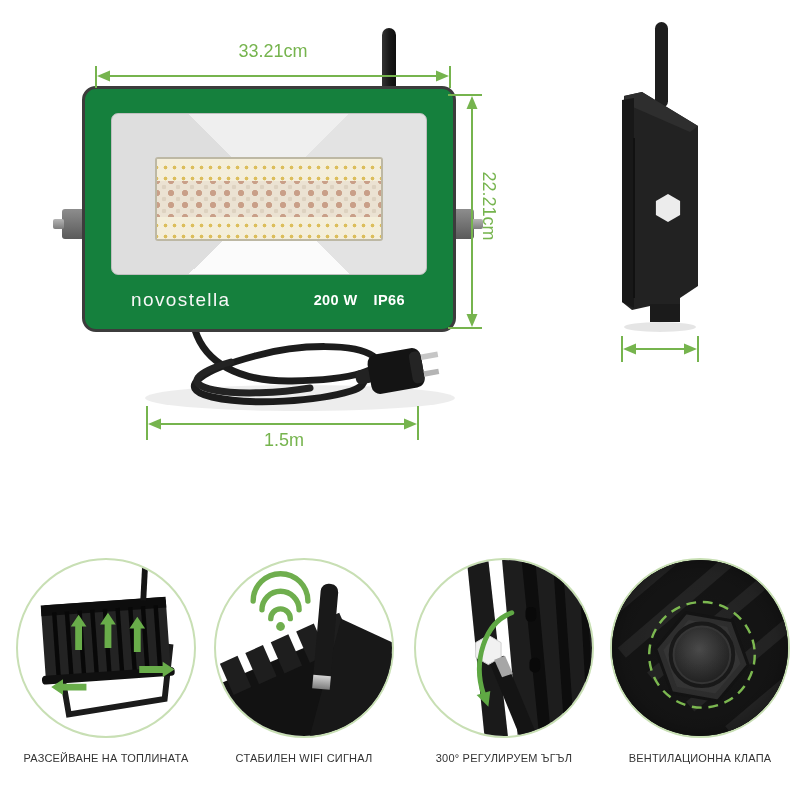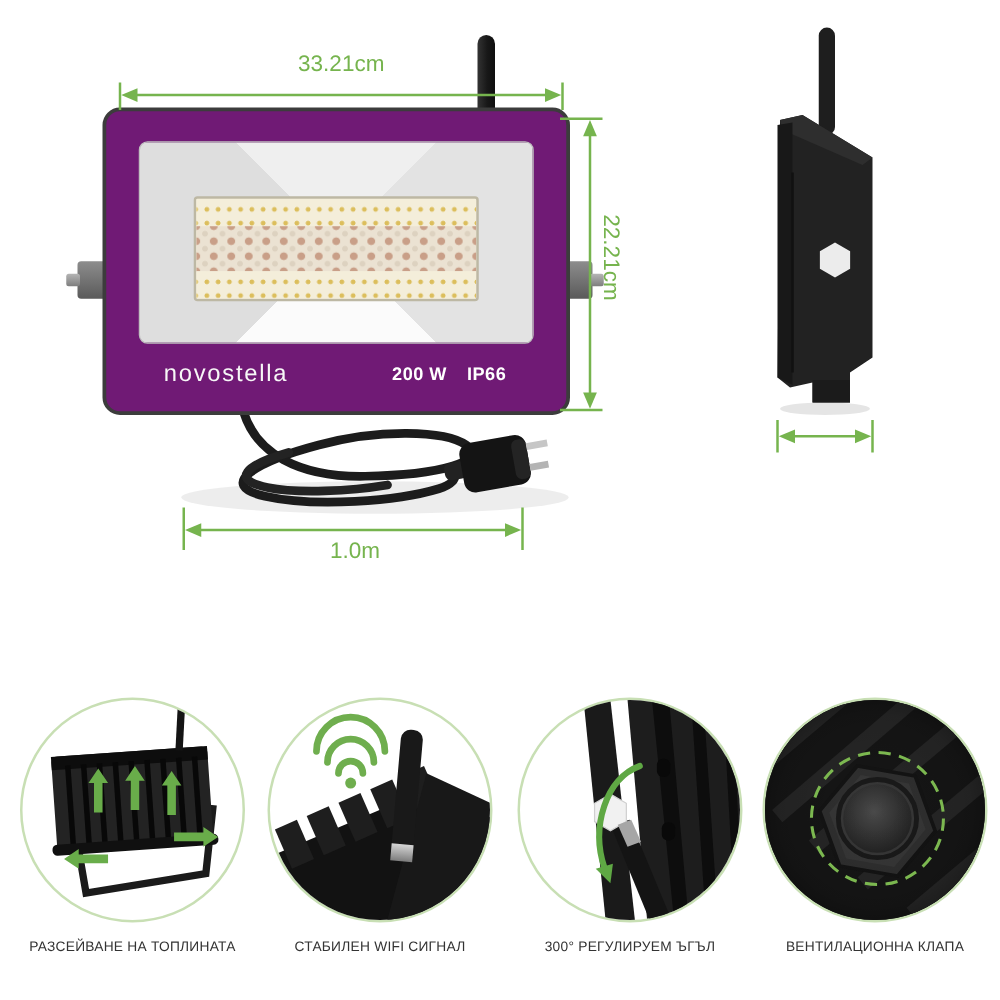--- a/index.html
+++ b/index.html
@@ -20,21 +20,21 @@
     position:absolute;left:382px;top:28px;width:14px;height:66px;
     background:linear-gradient(90deg,#333 0%,#181818 55%,#0e0e0e 100%);
     border-radius:7px 7px 2px 2px;
   }
   .knob{position:absolute;width:26px;height:30px;border-radius:3px;
     background:linear-gradient(180deg,#8d8d8d,#5a5a5a);}
   .knob-pin{position:absolute;width:11px;height:10px;border-radius:2px;
     background:linear-gradient(180deg,#b5b5b5,#7e7e7e);}
   #front-view{
     position:absolute;left:82px;top:86px;width:374px;height:246px;
-    background:#701a75;border:3px solid #3c3c3c;border-radius:14px;box-sizing:border-box;
+    background:#15803d;border:3px solid #3c3c3c;border-radius:14px;box-sizing:border-box;
   }
   #front-reflector{
     position:absolute;left:26px;top:24px;width:316px;height:162px;border-radius:7px;
     border:1px solid #bfbfbf;box-sizing:border-box;
     background:conic-gradient(from 45deg at 50% 50%,
       #e3e3e3 0deg 90deg,#fbfbfb 90deg 180deg,#dedede 180deg 270deg,#efefef 270deg 360deg);
   }
   #led-panel{
     position:absolute;left:43px;top:43px;width:228px;height:84px;box-sizing:border-box;
     background:#f2ecda;border:2px solid #bdb8a4;border-radius:3px;overflow:hidden;
@@ -145,21 +145,21 @@
       <line x1="147" y1="406" x2="147" y2="440"></line>
       <line x1="418" y1="406" x2="418" y2="440"></line>
       <line x1="159" y1="424" x2="406" y2="424"></line>
       <polygon points="148,424 161,418.5 161,429.5" fill="#76b44e" stroke="none"></polygon>
       <polygon points="417,424 404,418.5 404,429.5" fill="#76b44e" stroke="none"></polygon>
     </g>
   </svg>
 
   <div class="dim-label" id="dim-width-label" style="left:203px;top:40px;width:140px;">33.21cm</div>
   <div class="dim-label" id="dim-height-label" style="left:449px;top:195px;width:80px;">22.21cm</div>
-  <div class="dim-label" id="dim-length-label" style="left:214px;top:429px;width:140px;">1.0m</div>
+  <div class="dim-label" id="dim-length-label" style="left:214px;top:429px;width:140px;">1.5m</div>
 
   <div class="feature" style="left:16px;">
     <div class="feature-circle">
       <svg viewBox="0 0 180 180">
         <g>
           <path d="M42,100 L52,158 L150,142 L156,86" stroke="#1b1b1b" stroke-width="6" fill="none"></path>
           <g transform="rotate(-4 90 84)">
             <rect x="26" y="42" width="128" height="78" rx="5" fill="#232323"></rect>
             <rect x="26" y="42" width="128" height="11" fill="#0d0d0d"></rect>
             <rect x="37" y="50" width="4.5" height="66" fill="#080808"></rect>

